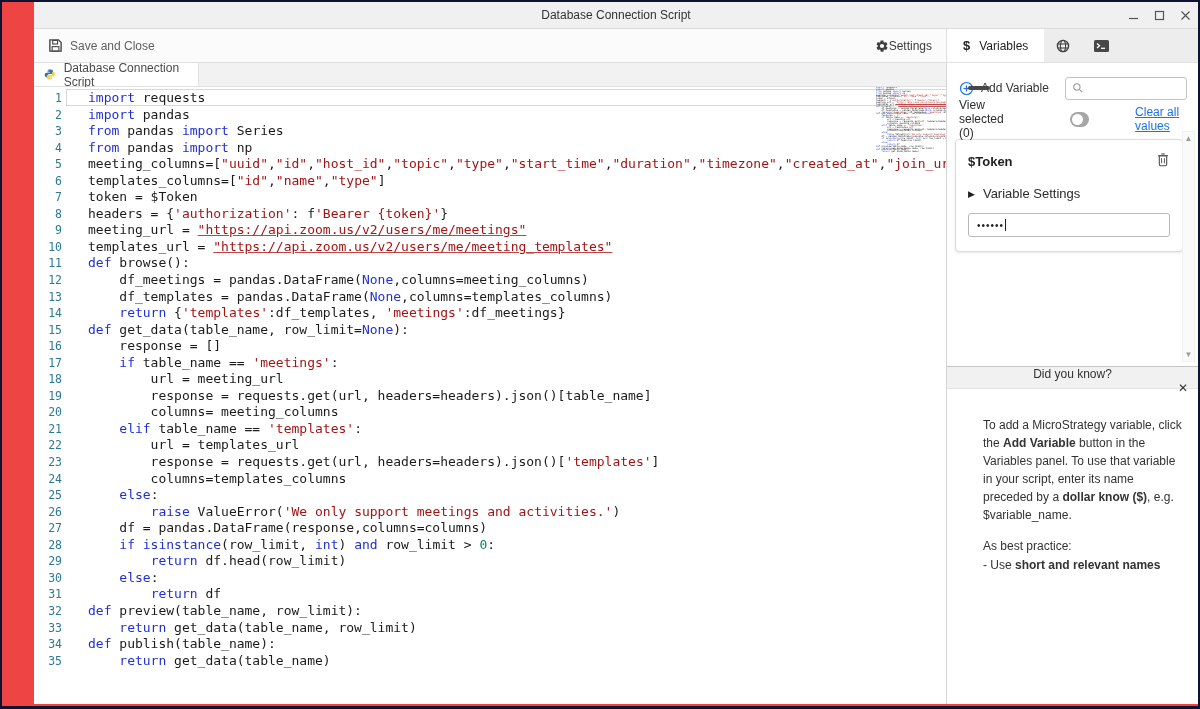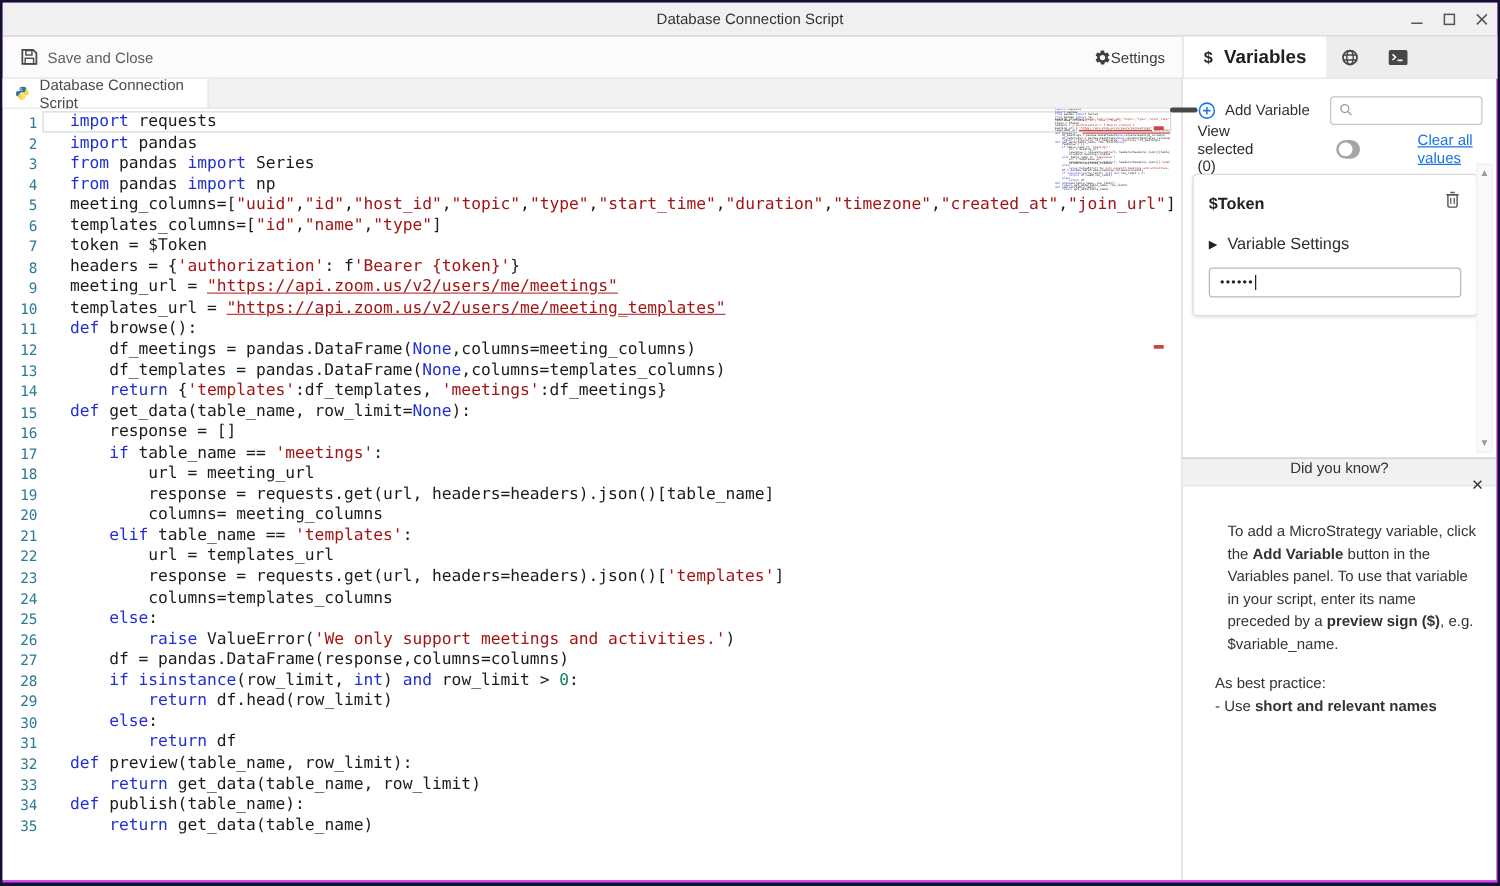--- a/index.html
+++ b/index.html
@@ -1,33 +1,33 @@
 <!DOCTYPE html>
 <html><head>
 <meta charset="utf-8">
 <style>
   * { margin:0; padding:0; box-sizing:border-box; }
   html,body { width:1200px; height:709px; font-family:"Liberation Sans", sans-serif; background:#0f1230; }
-  .window { position:absolute; inset:0; border:2px solid #0f1230; border-bottom-width:3px; background:#d946ef; overflow:hidden; }
+  .window { position:absolute; inset:0; border:2px solid #0f1230; border-bottom-width:3px; background:#ef4444; overflow:hidden;padding-left:32px; }
 
   
   .titlebar { height:27px; background:#f0f0f0; border-bottom:1px solid #dcdcdc; position:relative; display:flex; align-items:center; }
   .titlebar .title { position:absolute; left:0; right:0; text-align:center; font-size:12px; color:#333; }
   .win-controls { margin-left:auto; display:flex; align-items:center; z-index:2; }
   .win-btn { width:26px; height:27px; display:flex; align-items:center; justify-content:center; color:#555; font-size:12px; cursor:default; }
 
   
   .toolbar { height:34px; background:#fbfbfb; border-bottom:1px solid #e0e0e0; display:flex; align-items:stretch;text-align:center; }
   .save-btn { display:flex; align-items:center; gap:7px; margin-left:14px; color:#5f5f5f; font-size:12px; }
   .tb-spacer { flex:1; }
   .settings-btn { display:flex; align-items:center; gap:0; margin-right:14px; color:#3d3d3d; font-size:12px; }
   .panel-tabs { width:252px; border-left:1px solid #ddd; background:#ededed; display:flex; align-items:stretch; }
   .variables-tab { background:#fff; display:flex; align-items:center; gap:9px; padding:0 16px; }
   .variables-tab .dollar { font-weight:bold; font-size:13px; color:#1f1f1f; }
-  .variables-tab .vlabel { font-weight:bold; font-size:15px; color:#1f1f1f; }
+  .variables-tab .vlabel { font-weight:normal; font-size:12px; color:#1f1f1f; }
   .icon-tab { width:38px; display:flex; align-items:center; justify-content:center; }
 
   
   .main { position:relative; display:flex; height:641px; }
   .editor-col { width:944px; border-right:1px solid #d5d5d5; display:flex; flex-direction:column; background:#fff; }
   .tabstrip { height:24px; background:#f2f2f2; border-bottom:1px solid #e0e0e0; display:flex; }
   .editor-tab { width:165px; background:#fff; border-right:1px solid #e0e0e0; display:flex; align-items:center; gap:8px; padding-left:10px; font-size:12px; color:#4a4a4a; }
 
   .code-area { flex:1; position:relative; overflow:hidden; background:#fff;
                font-family:"DejaVu Sans Mono", monospace; }
@@ -78,21 +78,21 @@
   .sb-arrow { font-size:8px; color:#9a9a9a; padding:2px 0; }
 
   .dyk-section { flex:1; border-top:1px solid #c4c4c4; display:flex; flex-direction:column; overflow:hidden; }
   .dyk-header { height:22px; background:#f1f1f1; border-bottom:1px solid #e3e3e3; display:flex; align-items:center; padding:0 10px;flex-direction:column; }
   .dyk-title { font-size:12px; color:#333; }
   .dyk-close { margin-left:auto; font-size:12px; color:#333; }
   .dyk-content { padding:14px 14px 0; font-size:12px; color:#333; line-height:1.5; }
   .dyk-head-row { display:flex; gap:8px; }
   .dyk-heading { font-weight:bold; color:#1f1f1f; }
   .dyk-p { margin:13px 0 0 22px; }
-  .dyk-bp { margin:13px 0 0 12px; }
+  .dyk-bp { margin:13px 0 0 22px; }
   .dyk-bp-line { margin-top:1px; }
 </style>
 </head>
 <body>
 
 <div class="window">
 
   <div class="titlebar">
     <span class="title">Database Connection Script</span>
     <div class="win-controls">
@@ -271,21 +271,21 @@
           <span class="sb-arrow">▼</span>
         </div>
       </div>
 
       <div class="dyk-section">
         <div class="dyk-header">
           <span class="dyk-title">Did you know?</span>
           <span class="dyk-close">✕</span>
         </div>
         <div class="dyk-content">
-          <div class="dyk-p"><span>To add a MicroStrategy variable, click the </span><span class="seg-b">Add Variable</span><span> button in the Variables panel. To use that variable in your script, enter its name preceded by a </span><span class="seg-b">preview sign ($)</span><span>, e.g. $variable_name.</span></div>
+          <div class="dyk-p"><span>To add a MicroStrategy variable, click the </span><span class="seg-b">Add Variable</span><span> button in the Variables panel. To use that variable in your script, enter its name preceded by a </span><span class="seg-b">dollar know ($)</span><span>, e.g. $variable_name.</span></div>
           <div class="dyk-bp">
             <div>As best practice:</div>
             <div class="dyk-bp-line"><span>- Use </span><span class="seg-b">short and relevant names</span></div>
 
           </div>
         </div>
       </div>
 
     </div>
   </div>

